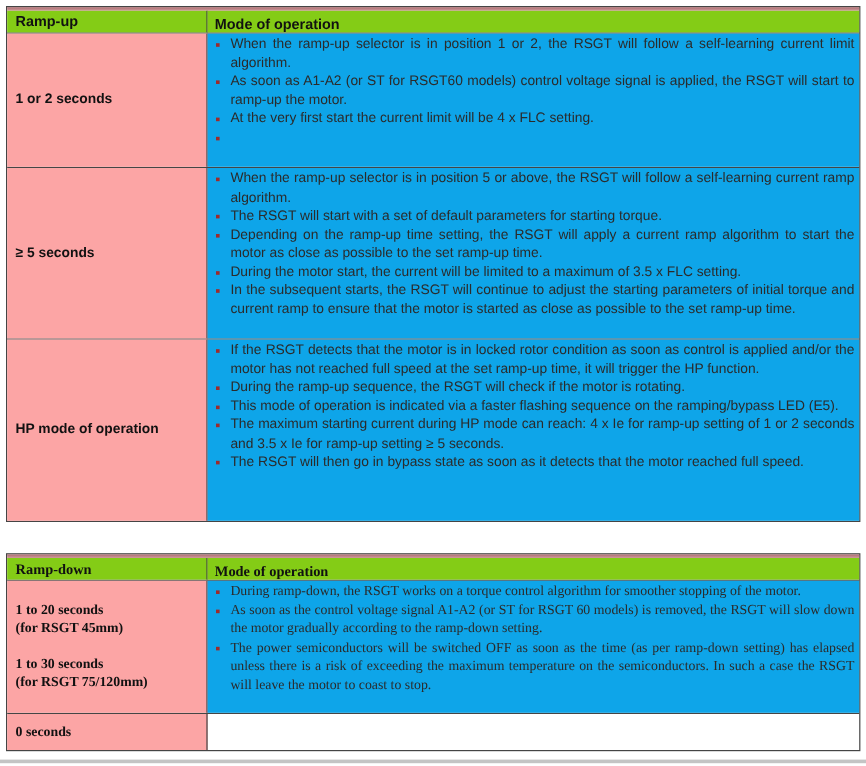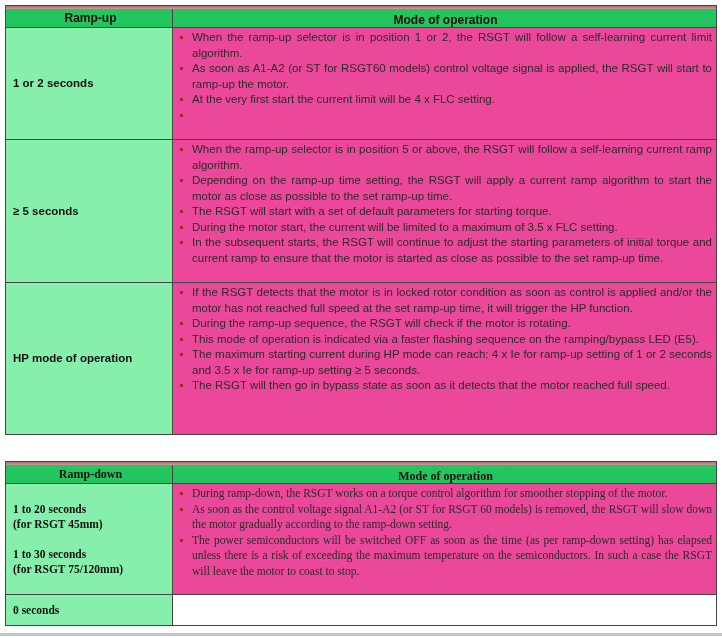--- a/index.html
+++ b/index.html
@@ -29,40 +29,39 @@
     display:flex;
     border-top:1px solid #454545;
     box-sizing:border-box;
   }
   .thead-row{border-top:none;}
   .cell{box-sizing:border-box;}
   .c1{
     width:167px;
     flex:0 0 167px;
     border-right:1px solid #454545;
-    background:#86efac;
+    background:#fca5a5;
     display:flex;
     align-items:center;
     padding-left:7px;
     padding-right:4px;
   }
   .c2{
     flex:1 1 auto;
-    background:#ec4899;
+    background:#0ea5e9;
     padding:2px 4px 2px 0;
   }
   .th{
     font-weight:bold;
     font-size:12px;
     color:#111111;
-    background:#22c55e;
+    background:#84cc16;
     height:18px;
     line-height:18px;
     display:block;
-    text-align:center;
   }
   .th.c1{display:block;}
   .th.c2{padding-left:6px;}
   .label{
     font-weight:bold;
     font-size:11.5px;
     color:#111111;
     line-height:15px;
   }
   .label-stack .lgroup{line-height:15px;}
@@ -119,22 +118,22 @@
       </div>
     </div>
 
     <div class="row r-t1-2">
       <div class="cell c1">
         <span class="label">≥ 5 seconds</span>
       </div>
       <div class="cell c2">
         <div class="bullets">
           <div class="bullet-item"><span class="marker"></span><span>When the ramp-up selector is in position 5 or above, the RSGT will follow a self-learning current ramp algorithm.</span></div>
+          <div class="bullet-item"><span class="marker"></span><span>The RSGT will start with a set of default parameters for starting torque.</span></div>
           <div class="bullet-item"><span class="marker"></span><span>Depending on the ramp-up time setting, the RSGT will apply a current ramp algorithm to start the motor as close as possible to the set ramp-up time.</span></div>
-          <div class="bullet-item"><span class="marker"></span><span>The RSGT will start with a set of default parameters for starting torque.</span></div>
           <div class="bullet-item"><span class="marker"></span><span>During the motor start, the current will be limited to a maximum of 3.5 x FLC setting.</span></div>
           <div class="bullet-item"><span class="marker"></span><span>In the subsequent starts, the RSGT will continue to adjust the starting parameters of initial torque and current ramp to ensure that the motor is started as close as possible to the set ramp-up time.</span></div>
         </div>
       </div>
     </div>
 
     <div class="row r-t1-3">
       <div class="cell c1">
         <span class="label">HP mode of operation</span>
       </div>

